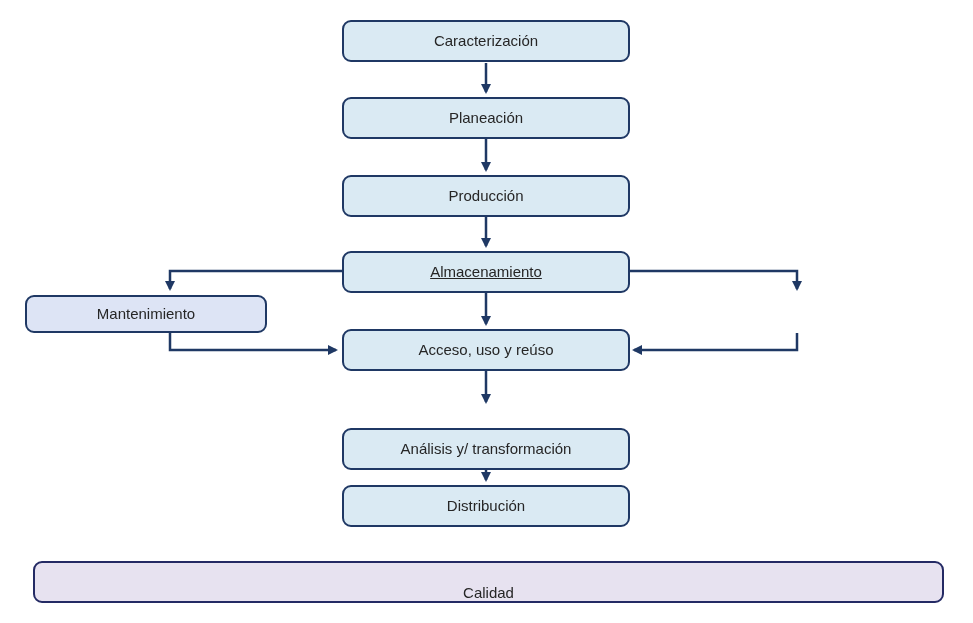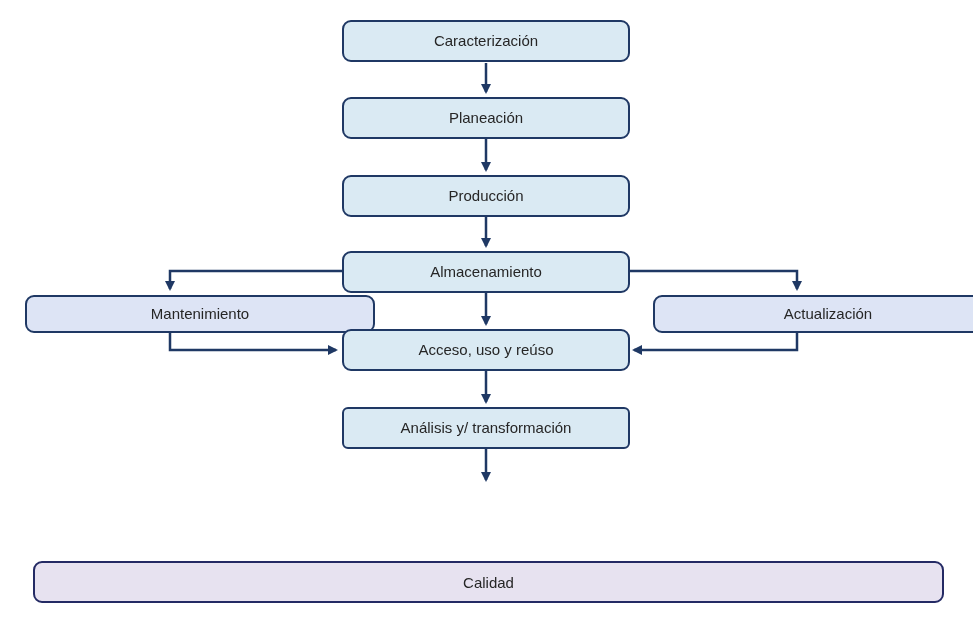--- a/index.html
+++ b/index.html
@@ -35,36 +35,36 @@
     line-height: 1.1;
   }
   .node.main {
     left: 342px;
     width: 288px;
     height: 42px;
     background: #daeaf3;
   }
   .node.side {
     top: 295px;
-    width: 350px;
+    width: 242px;
     height: 38px;
     background: #dde4f5;
   }
   .footer-bar {
     position: absolute;
     left: 33px;
     top: 561px;
     width: 911px;
     height: 42px;
     box-sizing: border-box;
     border: 2.5px solid #242a64;
     border-radius: 9px;
     background: #e7e2f0;
     display: flex;
-    align-items: center;
+    align-items: flex-end;
     gap: 37px;
   }
   .footer-bar span {
     flex: 1;
     text-align: center;
     font-size: 15px;
     color: #262626;
   }
 </style>
 </head>
@@ -99,38 +99,38 @@
   </div>
 
   <div class="node main" style="top:97px;">
     <span>Planeación</span>
   </div>
 
   <div class="node main" style="top:175px;">
     <span>Producción</span>
   </div>
 
-  <div class="node main" style="top:251px;">
+  <div class="node main" style="top:251px;text-decoration:underline;">
     <span>Almacenamiento</span>
   </div>
 
   <div class="node side" style="left:25px;">
     <span>Mantenimiento</span>
   </div>
 
-  <div class="node side" style="left:653px;">
-    <span>Actualización</span>
-  </div>
 
   <div class="node main" style="top:329px;align-items:center;">
     <span>Acceso, uso y reúso</span>
   </div>
 
-  <div class="node main" style="top:407px;border-radius:6px;">
+  <div class="node main" style="top:428px;">
     <span>Análisis y/ transformación</span>
   </div>
 
+  <div class="node main" style="top:485px;">
+    <span>Distribución</span>
+  </div>
 
   <div class="footer-bar">
     <span>Calidad</span>
   </div>
 
 </div>
 
 </body></html>

